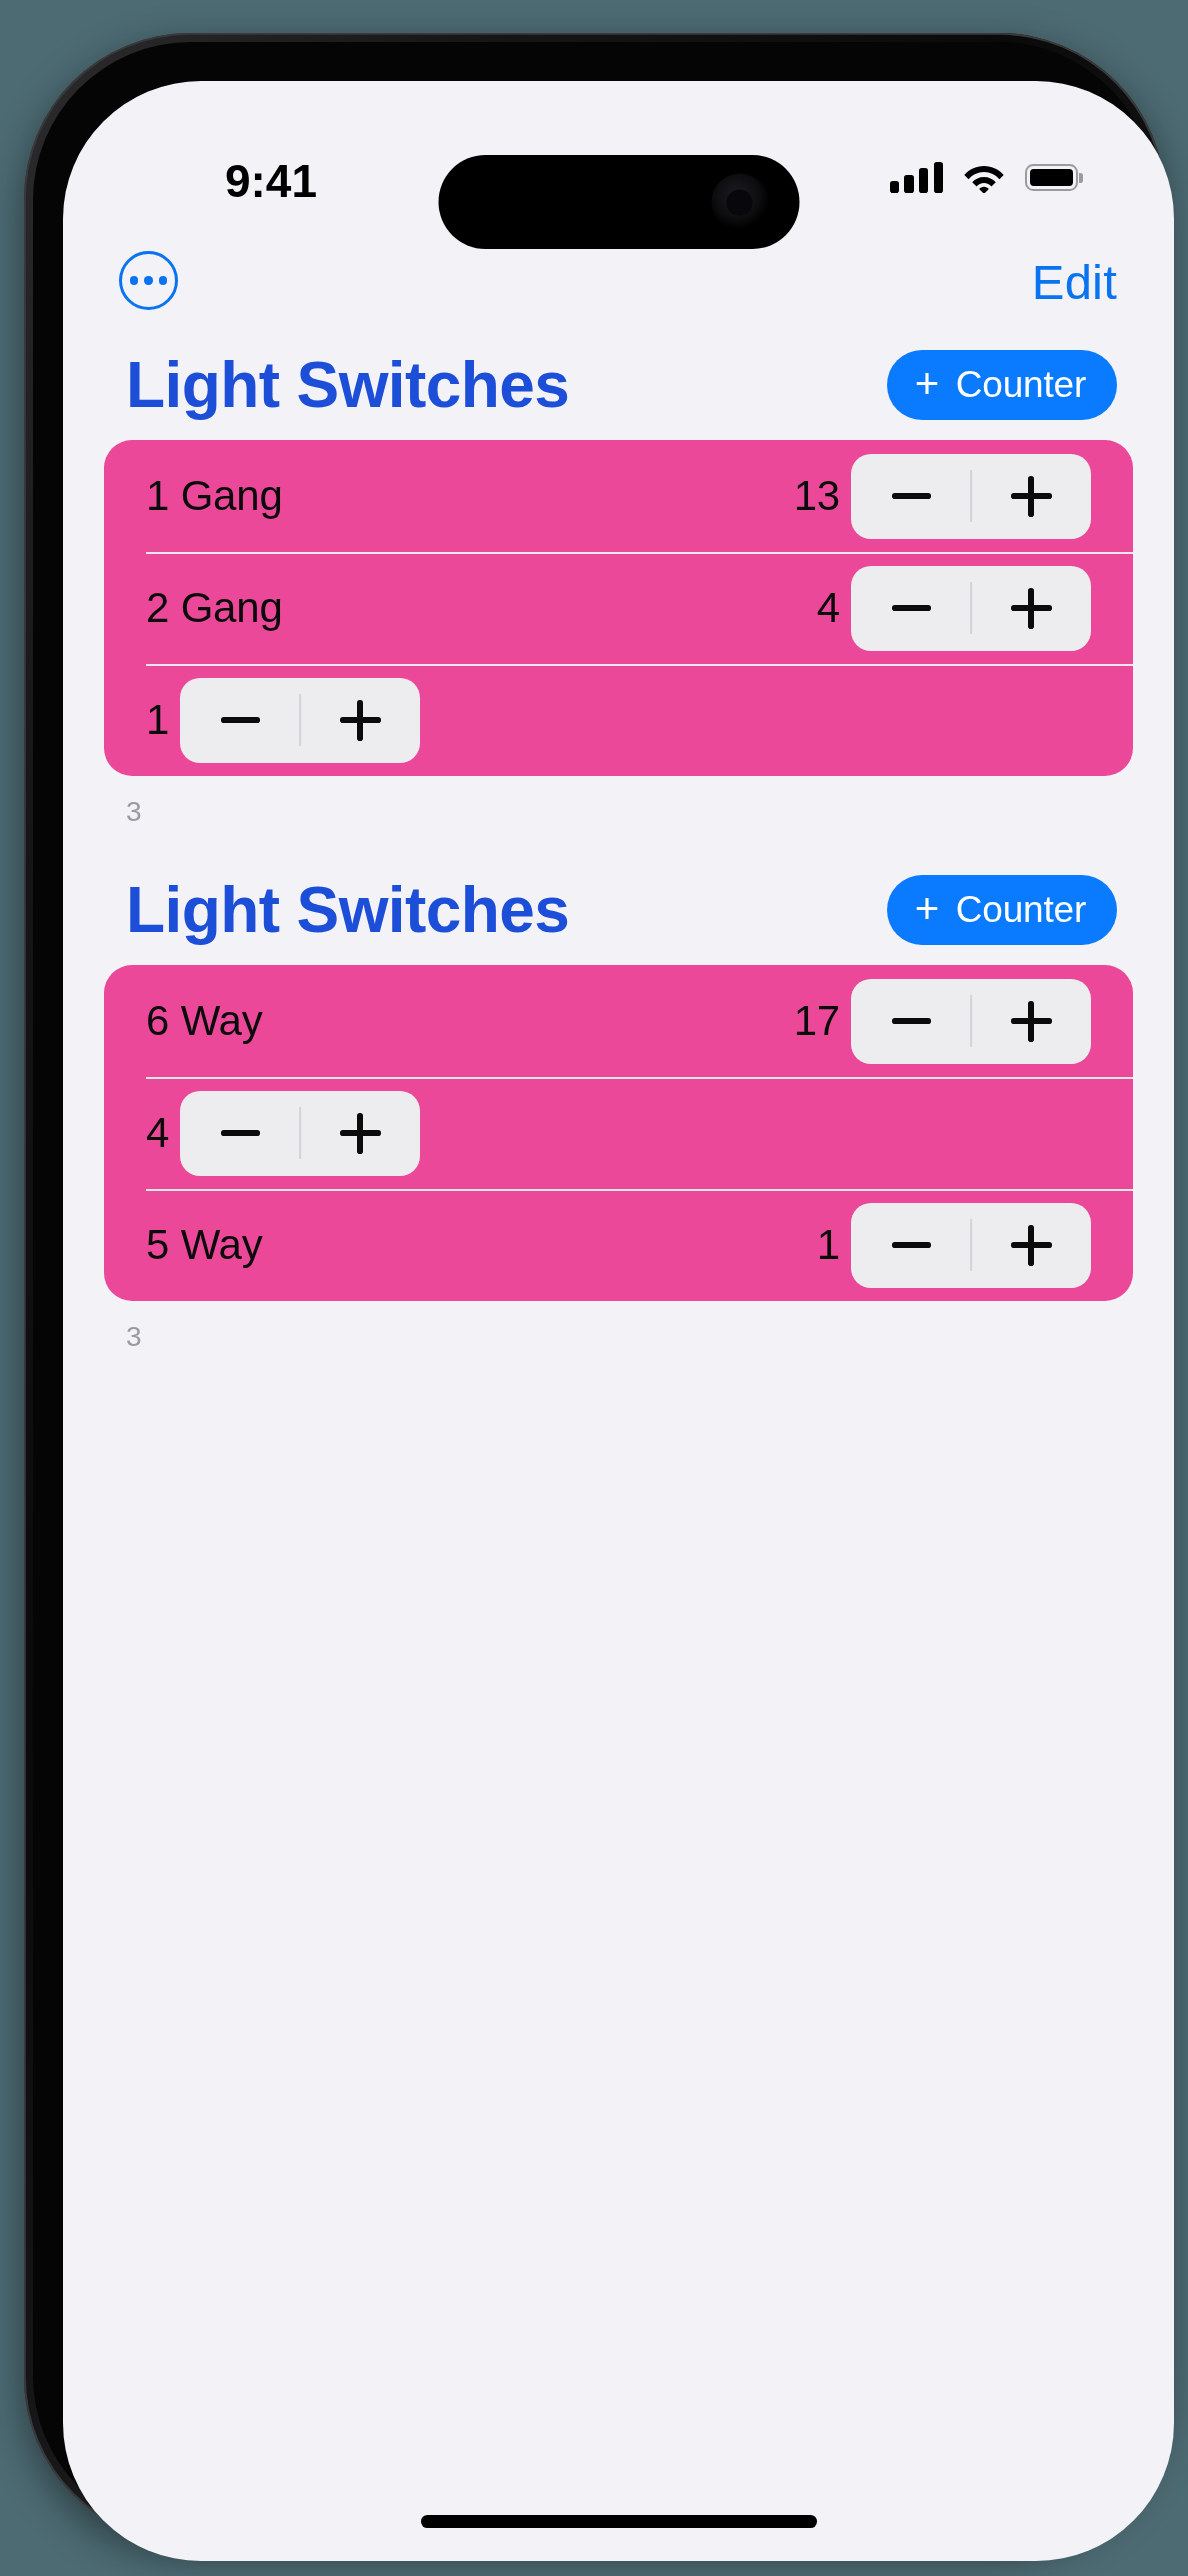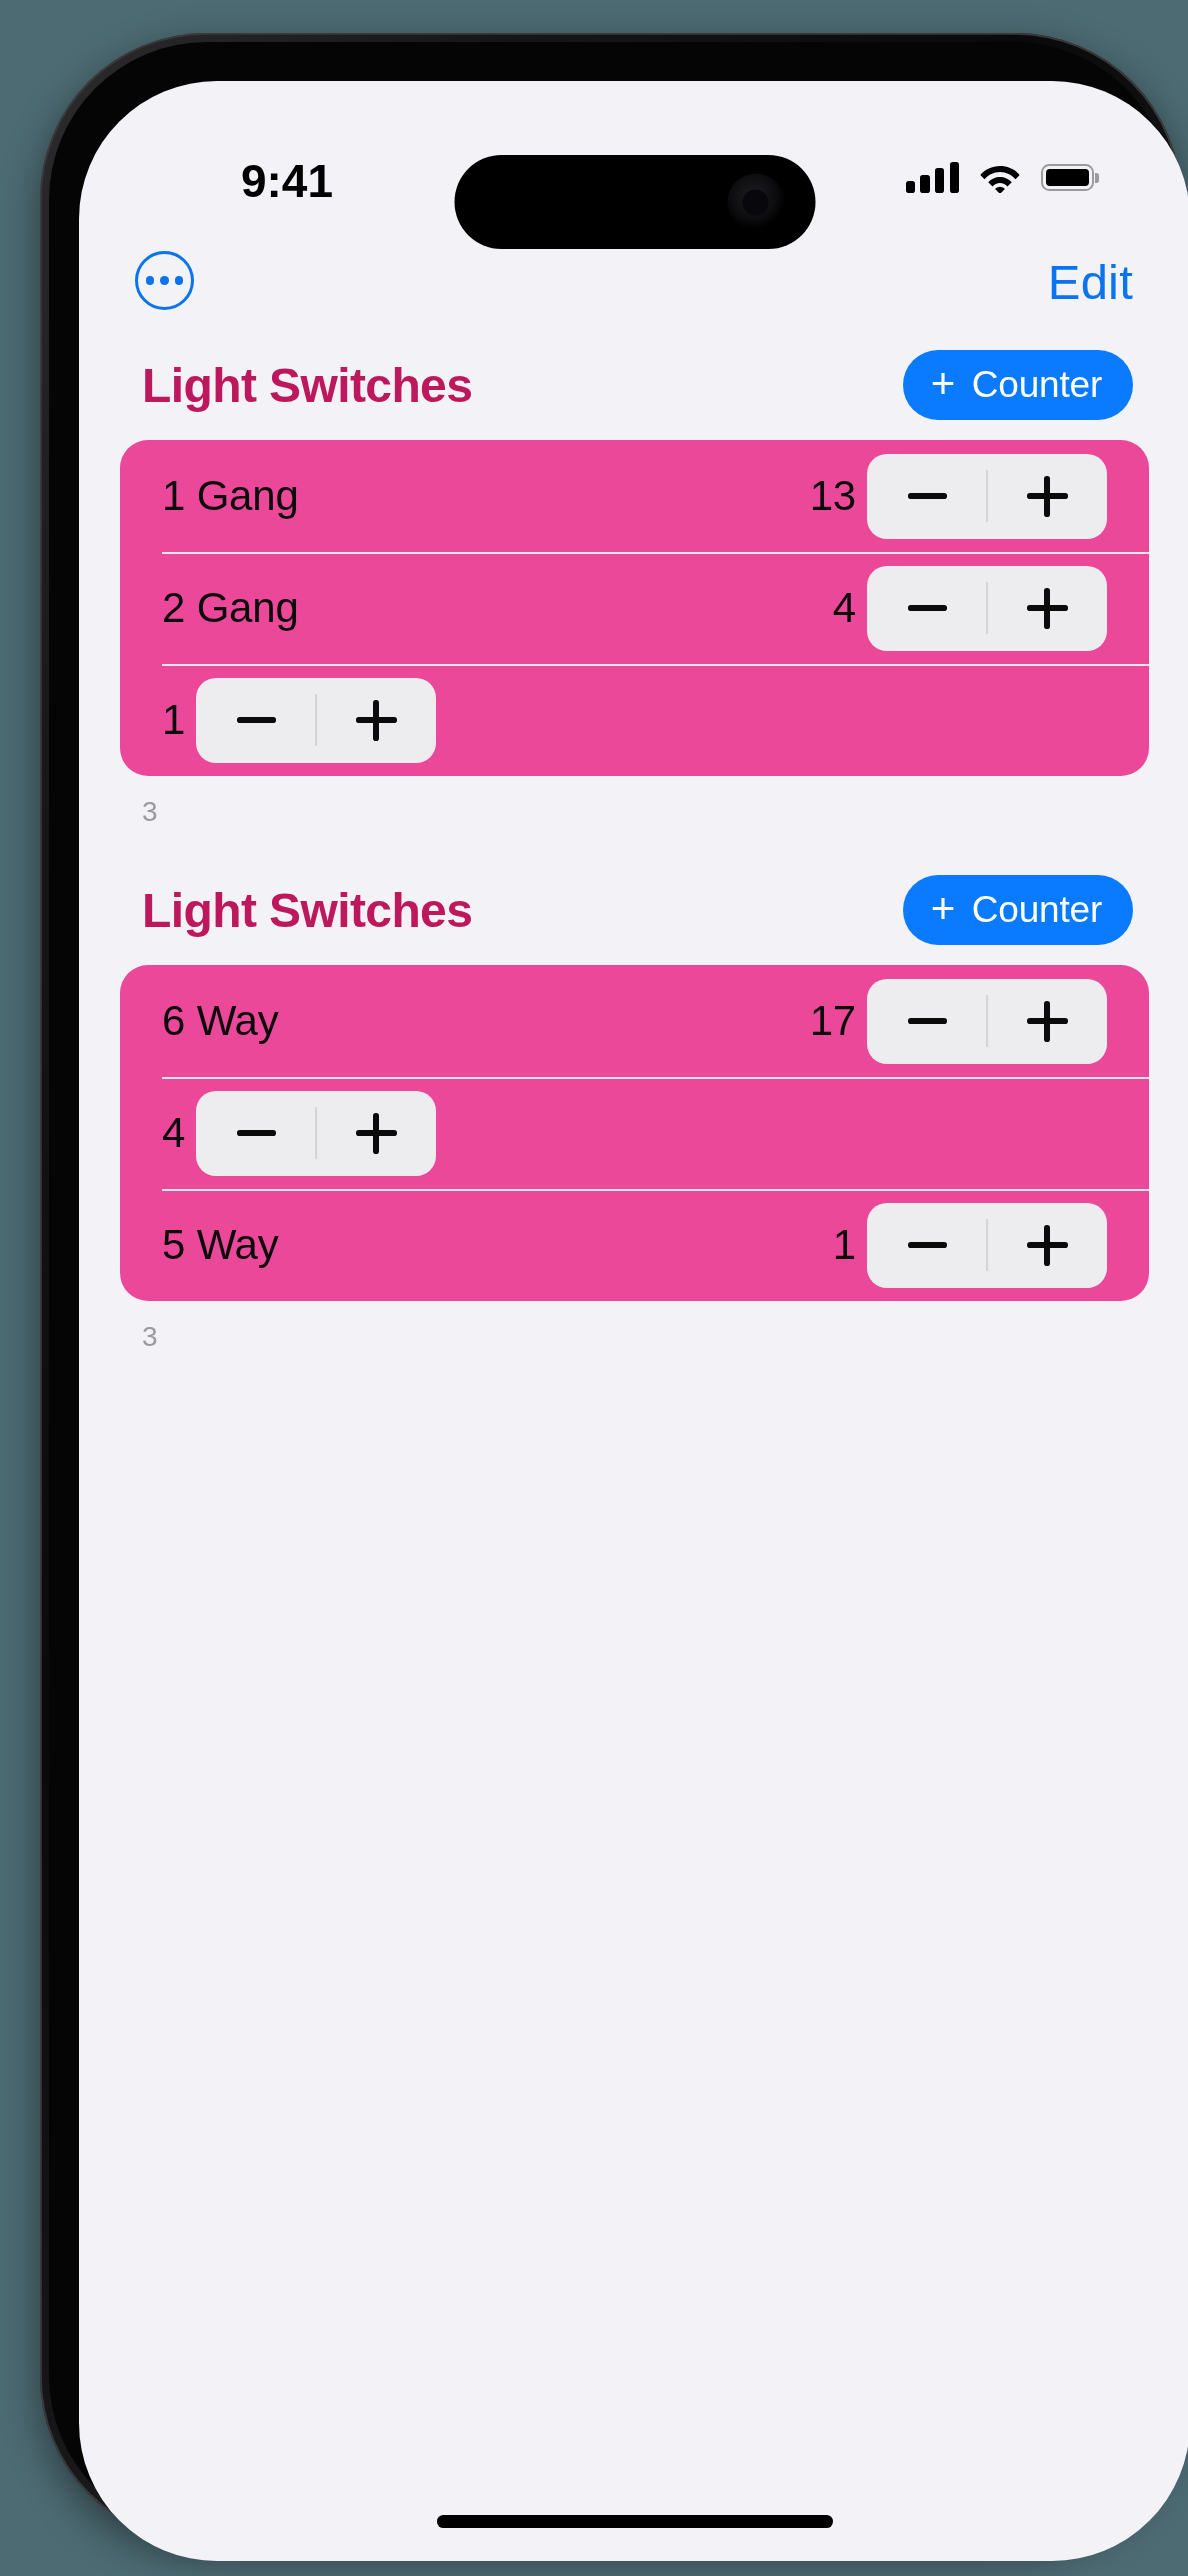--- a/index.html
+++ b/index.html
@@ -11,21 +11,21 @@
     width: 1188px;
     height: 2576px;
     overflow: hidden;
     font-family: "Liberation Sans", sans-serif;
     -webkit-font-smoothing: antialiased;
   }
 
   
   #phone-frame {
     position: absolute;
-    left: 40px;
+    left: 24px;
     top: 33px;
     width: 1141px;
     height: 2510px;
     border-radius: 166px;
     background: linear-gradient(120deg, #2c2c2e 0%, #161617 18%, #0a0a0b 38%, #1d1d1f 62%, #09090a 82%, #2a2a2c 100%);
     box-shadow: 0 0 0 1.8px #3a3a3c inset, 0 13px 39px rgba(0,0,0,0.45);
     box-sizing: border-box;
   }
   #phone-bezel-inner {
     position: absolute;
@@ -192,23 +192,23 @@
 
   .section { margin-bottom: 0; }
   .section-header {
     display: flex;
     align-items: center;
     justify-content: space-between;
     padding: 0 57px 0 63px;
     height: 88px;
   }
   .section-title {
-    font-size: 48px;
+    font-size: 64px;
     font-weight: bold;
-    color: #be185d;
+    color: #1d4ed8;
     letter-spacing: -0.6px;
   }
   .add-counter-button {
     display: flex;
     align-items: center;
     gap: 16.6px;
     background: #0a7aff;
     color: #ffffff;
     border-radius: 44px;
     height: 70px;

